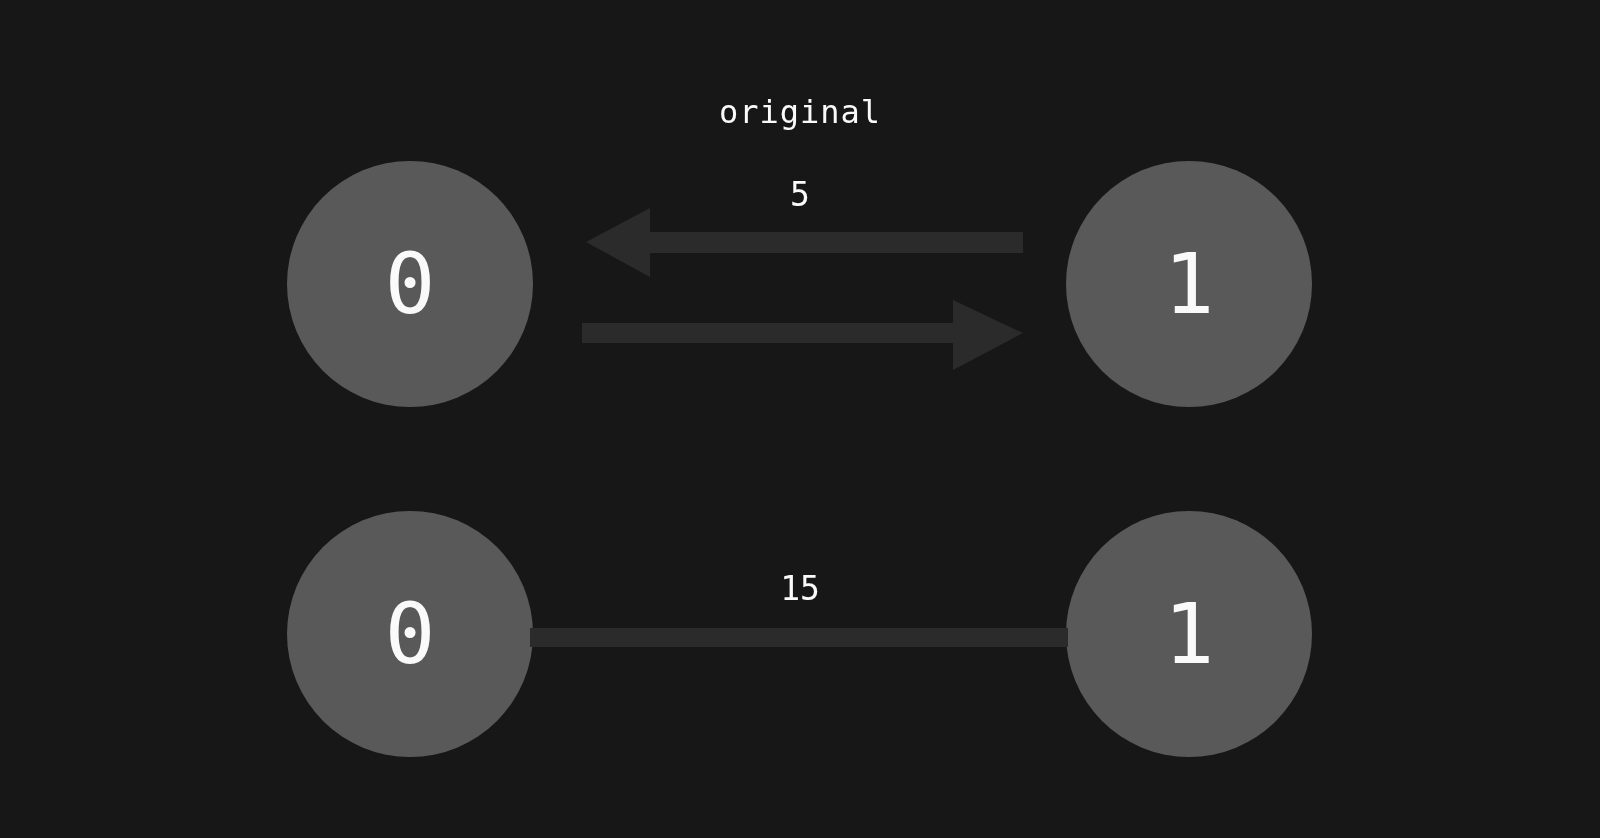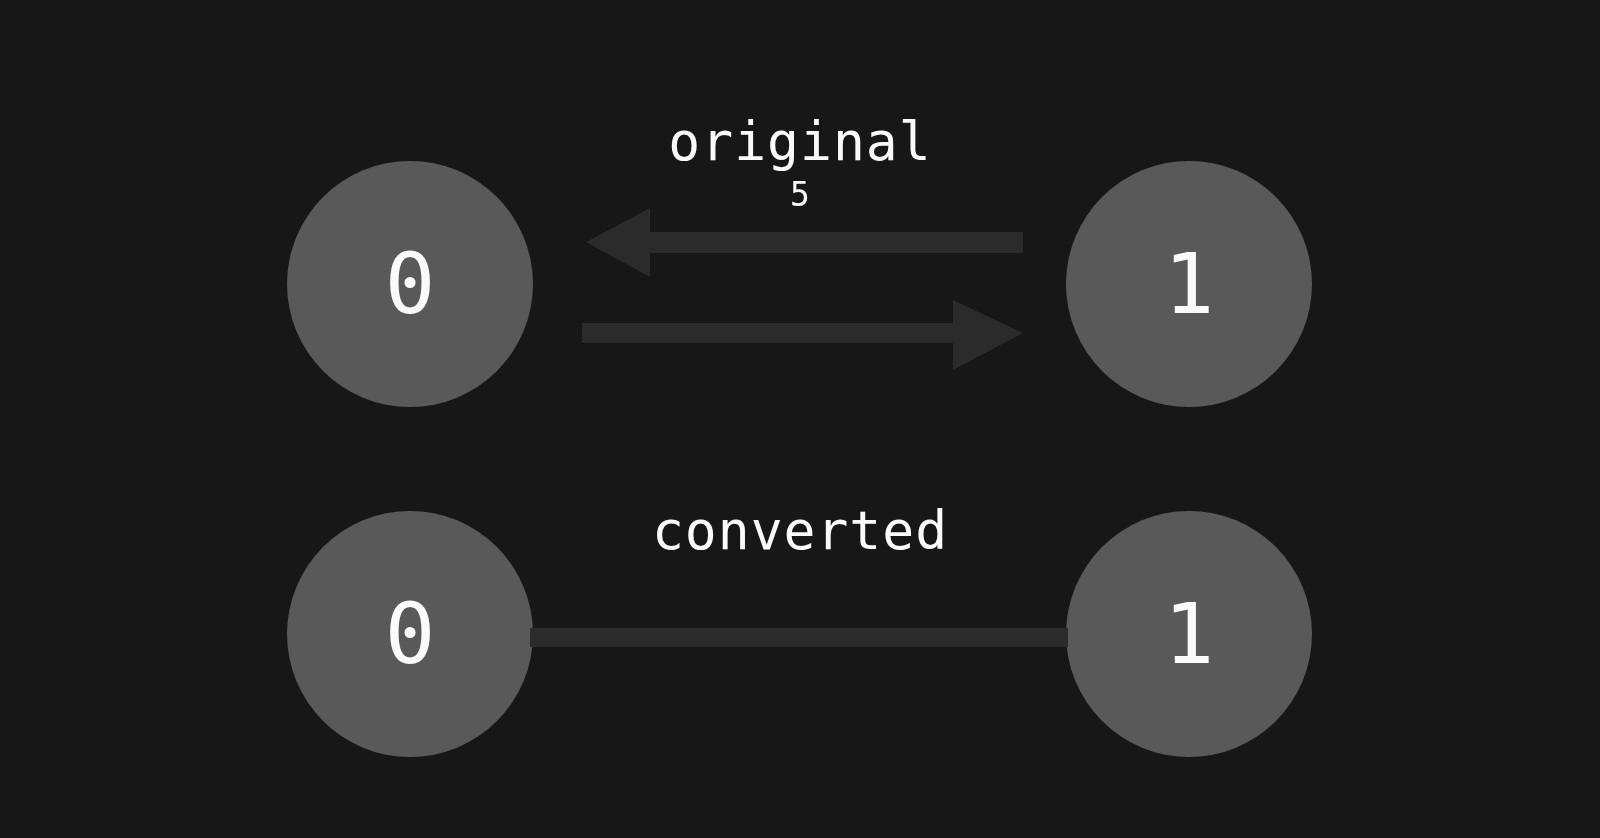--- a/index.html
+++ b/index.html
@@ -19,24 +19,23 @@
     font-family: "DejaVu Sans Mono", monospace;
   }
   .layer { position: absolute; inset: 0; }
   .graph-title {
     position: absolute;
     left: 0;
     width: 100%;
     height: 48px;
     line-height: 48px;
     text-align: center;
-    font-size: 53px;
+    font-size: 32px;
     color: var(--text);
     letter-spacing: 1px;
-    margin-top: 30px;
   }
   .node {
     position: absolute;
     width: 246px;
     height: 246px;
     border-radius: 50%;
     background: var(--node_fill);
     display: flex;
     align-items: center;
     justify-content: center;
@@ -85,27 +84,27 @@
       <polygon points="440,25 67,25 67,1 3,35 67,70 67,46 440,46"></polygon>
     </svg>
 
 
     <svg class="arrow" style="left: 582px; top: 300px;" width="442" height="72" viewBox="0 0 442 72">
       <polygon points="0,23 371,23 371,0 441,33 371,70 371,43 0,43"></polygon>
     </svg>
   </div>
 
   <div class="layer">
-    <div class="graph-title" style="top: 477px;">converted</div>
 
     <div class="node" style="left: 287px; top: 511px;">
       <span class="node-label">0</span>
     </div>
 
     <div class="node" style="left: 1066px; top: 511px;">
       <span class="node-label">1</span>
     </div>
 
+    <div class="edge-label" style="top: 569px;">15</div>
 
     <div class="edge-line" style="left: 530px; top: 628px; width: 538px; height: 19px;"></div>
   </div>
 
 </div>
 
 </body></html>

